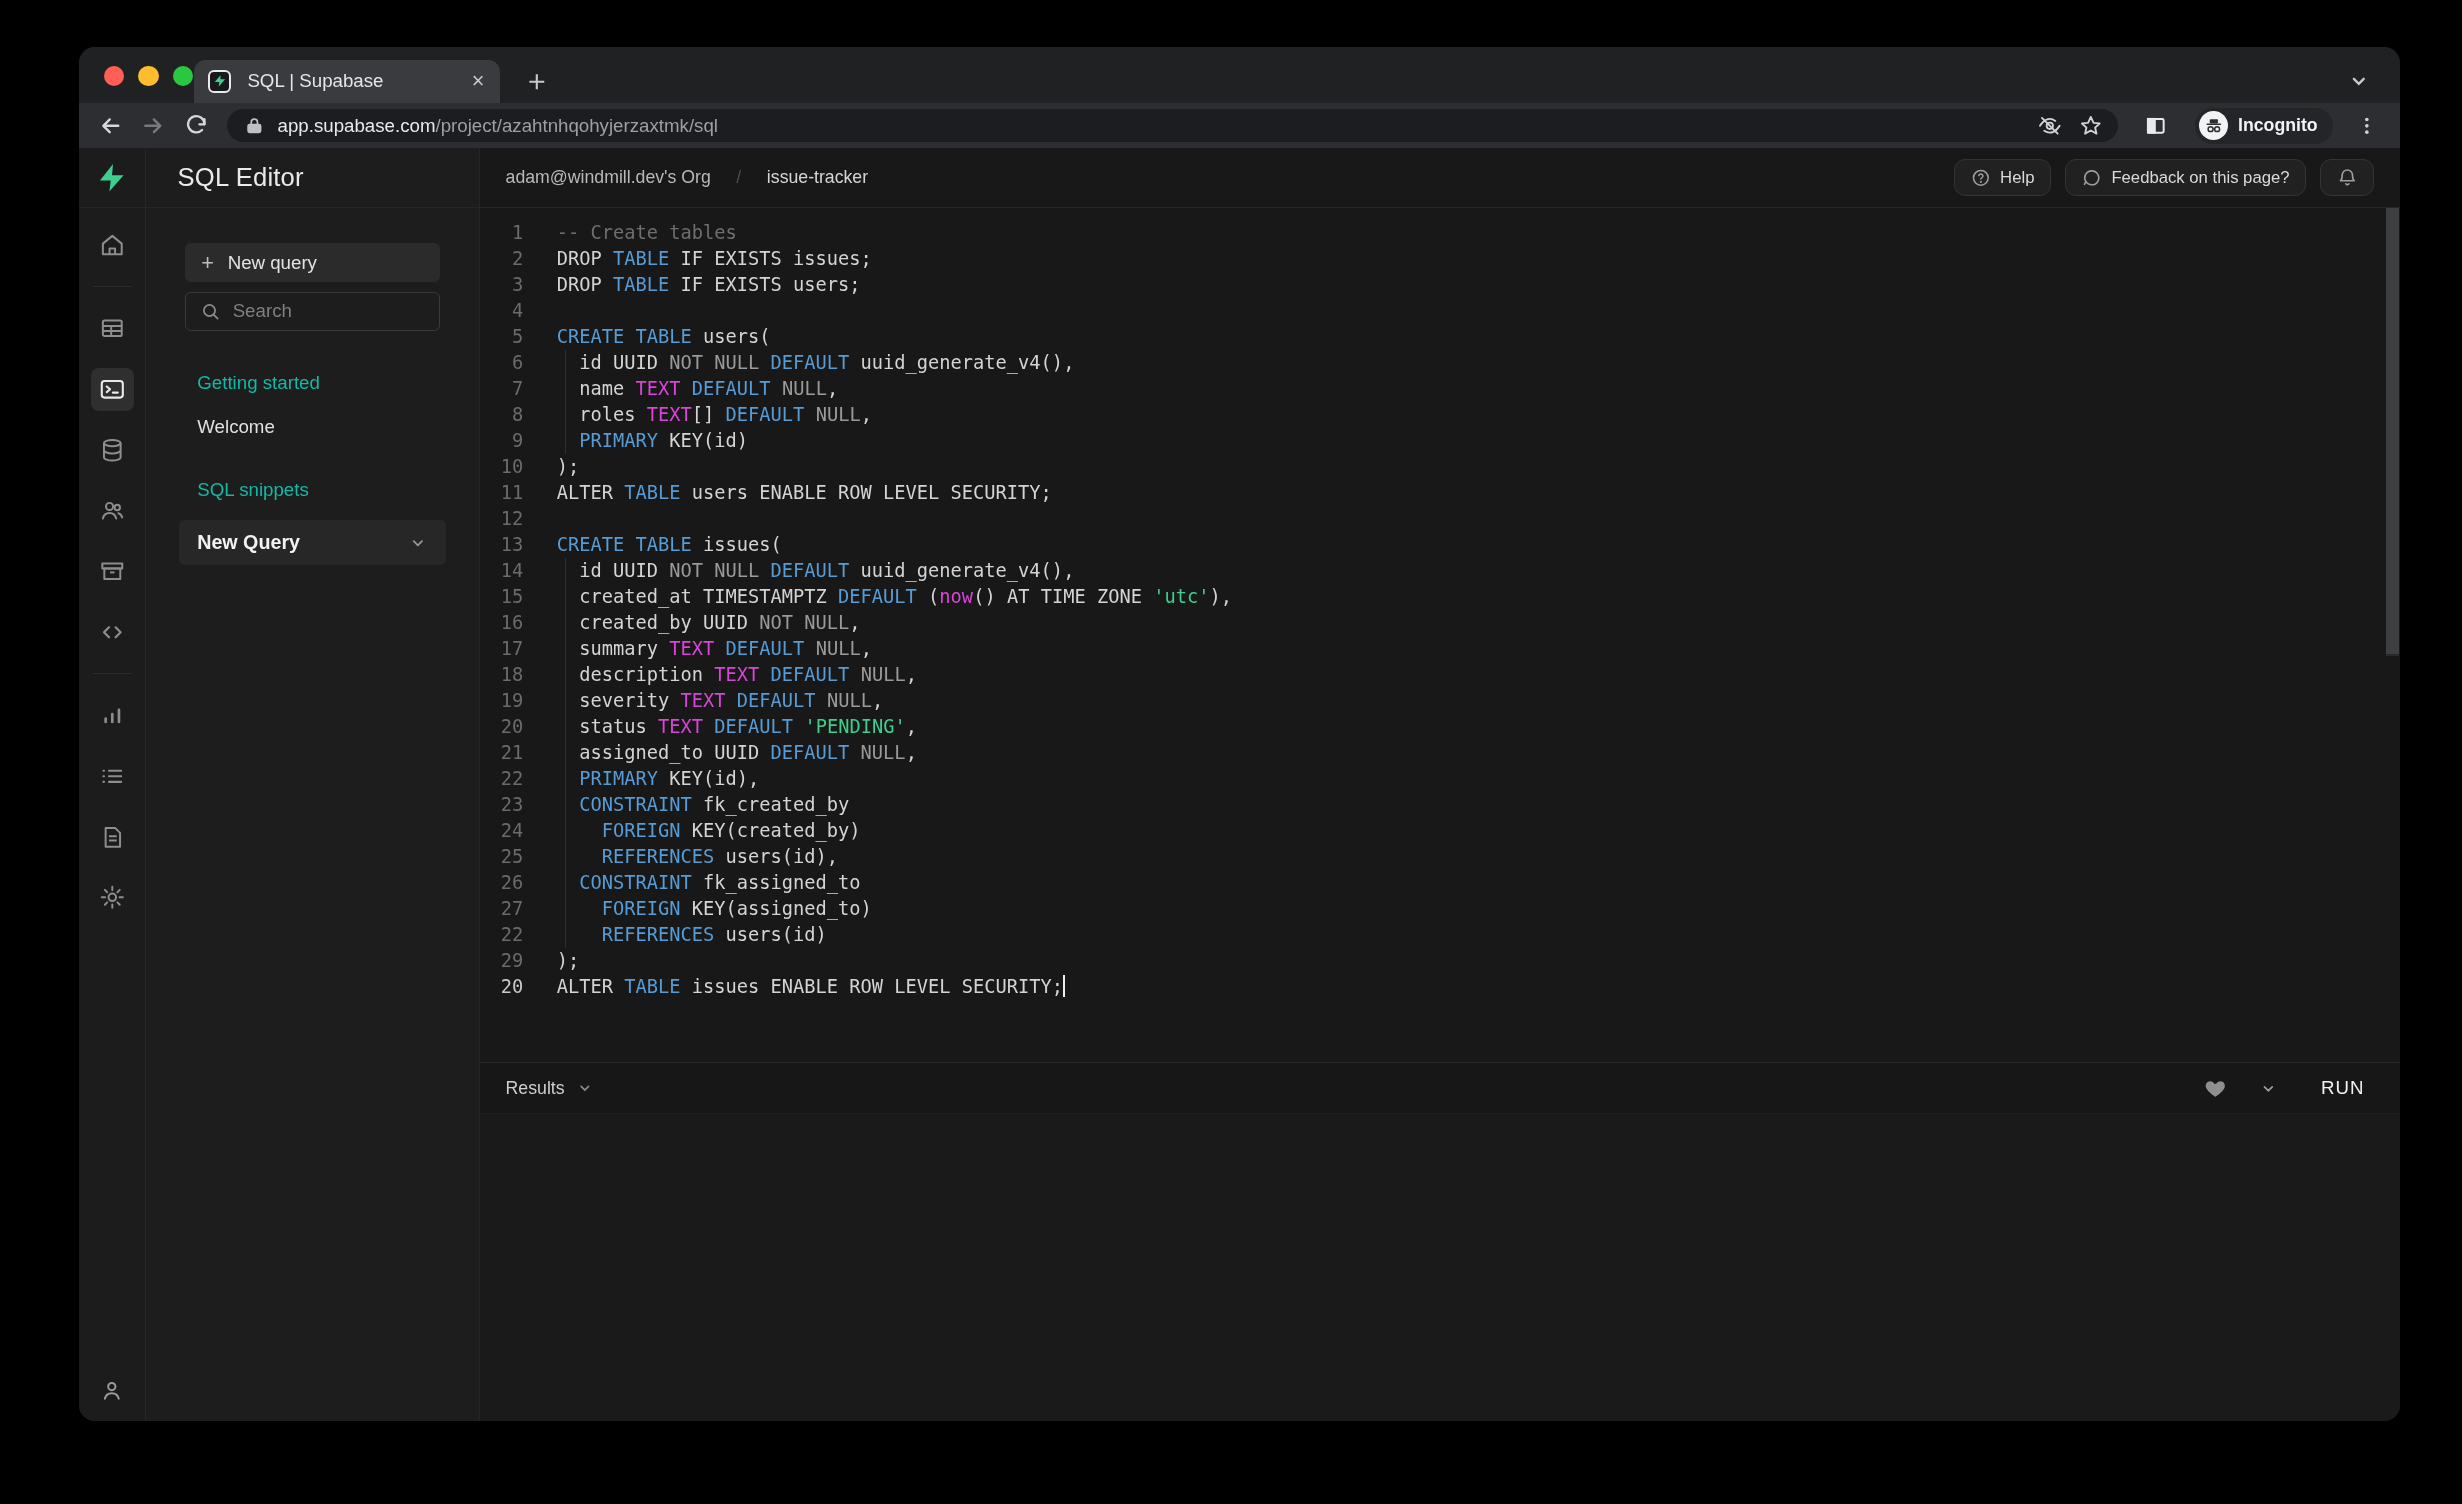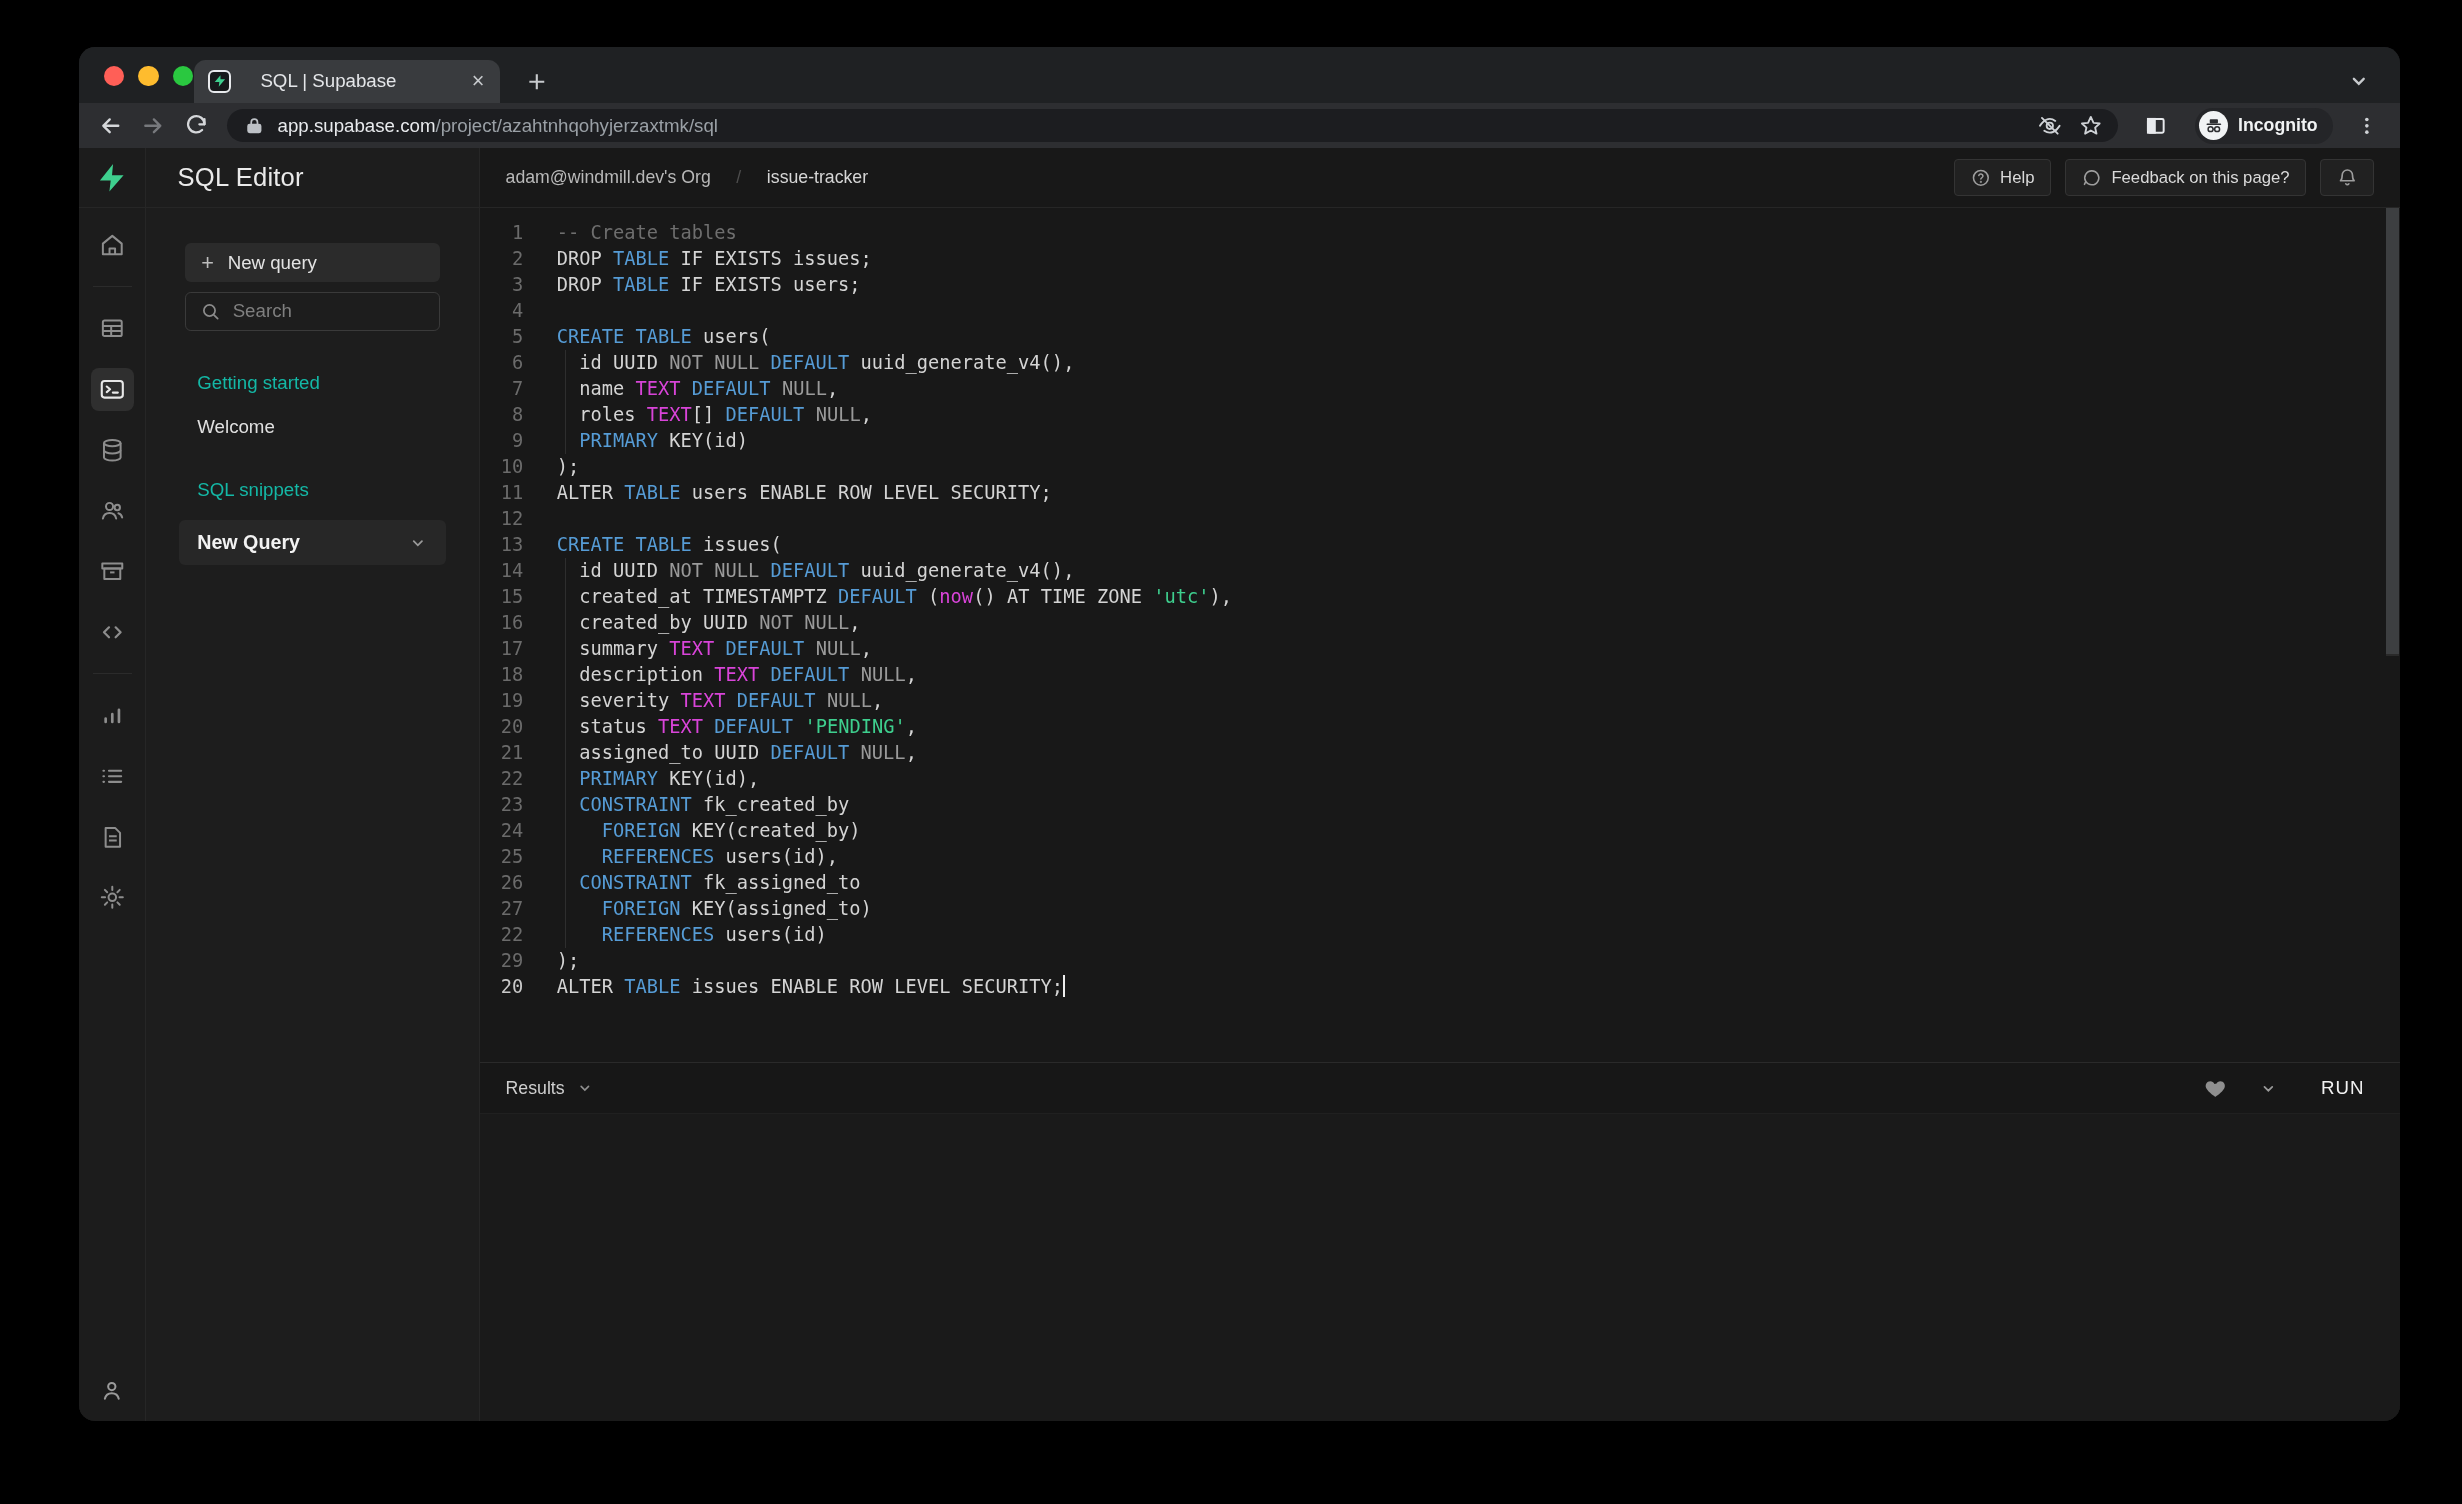--- a/index.html
+++ b/index.html
@@ -15,21 +15,21 @@
   
   .tabstrip { height:56px; background:#1f2123; position:relative; flex:0 0 auto; }
   .traffic { position:absolute; left:24.6px; top:18.7px; display:flex; gap:13.8px; }
   .traffic i { width:20.7px; height:20.7px; border-radius:50%; display:block; }
   .t-red{ background:#ff5f57; } .t-yellow{ background:#febc2e; } .t-green{ background:#2ac840; }
   .tab { position:absolute; left:115px; top:12.8px; width:306px; height:43px;
          background:#393b3e; border-radius:11.8px 11.8px 0 0; display:flex; align-items:center;
          padding:0 11.8px 0 13.8px; }
   .favicon { width:23.6px; height:23.6px; border:2px solid #e8eaed; border-radius:5.9px;
              display:flex; align-items:center; justify-content:center; background:#17191b; }
-  .tab-title { margin-left:29px; color:#e4e6e9; font-size:18.7px; flex:1; white-space:nowrap;
+  .tab-title { margin-left:16px; color:#e4e6e9; font-size:18.7px; flex:1; white-space:nowrap;
                overflow:hidden; }
   .tab-close { color:#c7cacd; font-size:21.7px; line-height:1; padding:2px 3.9px; }
   .newtab { position:absolute; left:445px; top:21.7px; color:#c7cacd; }
   .strip-chevron { position:absolute; right:29.6px; top:21.7px; color:#c7cacd; }
 
   
   .toolbar { height:45px; background:#2d2e31; display:flex; align-items:center;
              padding:0 15.8px 0 13.8px; gap:7.9px; flex:0 0 auto; }
   .navbtn { width:35px; height:35px; display:flex; align-items:center; justify-content:center;
             color:#d5d7da; flex:0 0 auto; }
@@ -89,21 +89,21 @@
   .snippet-row .chev { color:#9a9a9a; }
 
   
   .main { flex:1; display:flex; flex-direction:column; min-width:0; background:#181818; }
   .main .colhead { padding:0 25.6px; }
   .crumbs { display:flex; align-items:center; gap:25.6px; font-size:17.7px; }
   .crumb-org { color:#b9b9b9; }
   .crumb-sep { color:#4d4d4d; }
   .crumb-proj { color:#d6d6d6; }
   .head-right { margin-left:auto; display:flex; align-items:center; gap:13.8px; }
-  .pillbtn { height:37px; background:#212121; border:1px solid #343434; border-radius:4px;
+  .pillbtn { height:37px; background:#212121; border:1px solid #343434; border-radius:11px;
              display:flex; align-items:center; gap:9.9px; padding:0 15.8px; color:#dadada;
              font-size:16.7px; }
   .pillbtn .ic { color:#9d9d9d; }
 
   
   .editor { height:854px; flex:0 0 auto; position:relative; overflow:hidden;
             padding-top:11.8px; background:#181818; }
   .code-lines { font-family:"DejaVu Sans Mono", monospace; font-size:18.7px; line-height:26px; }
   .line { display:flex; white-space:pre; }
   .ln { flex:0 0 61px; text-align:right; padding-right:17.7px; color:#6b6b6b;

